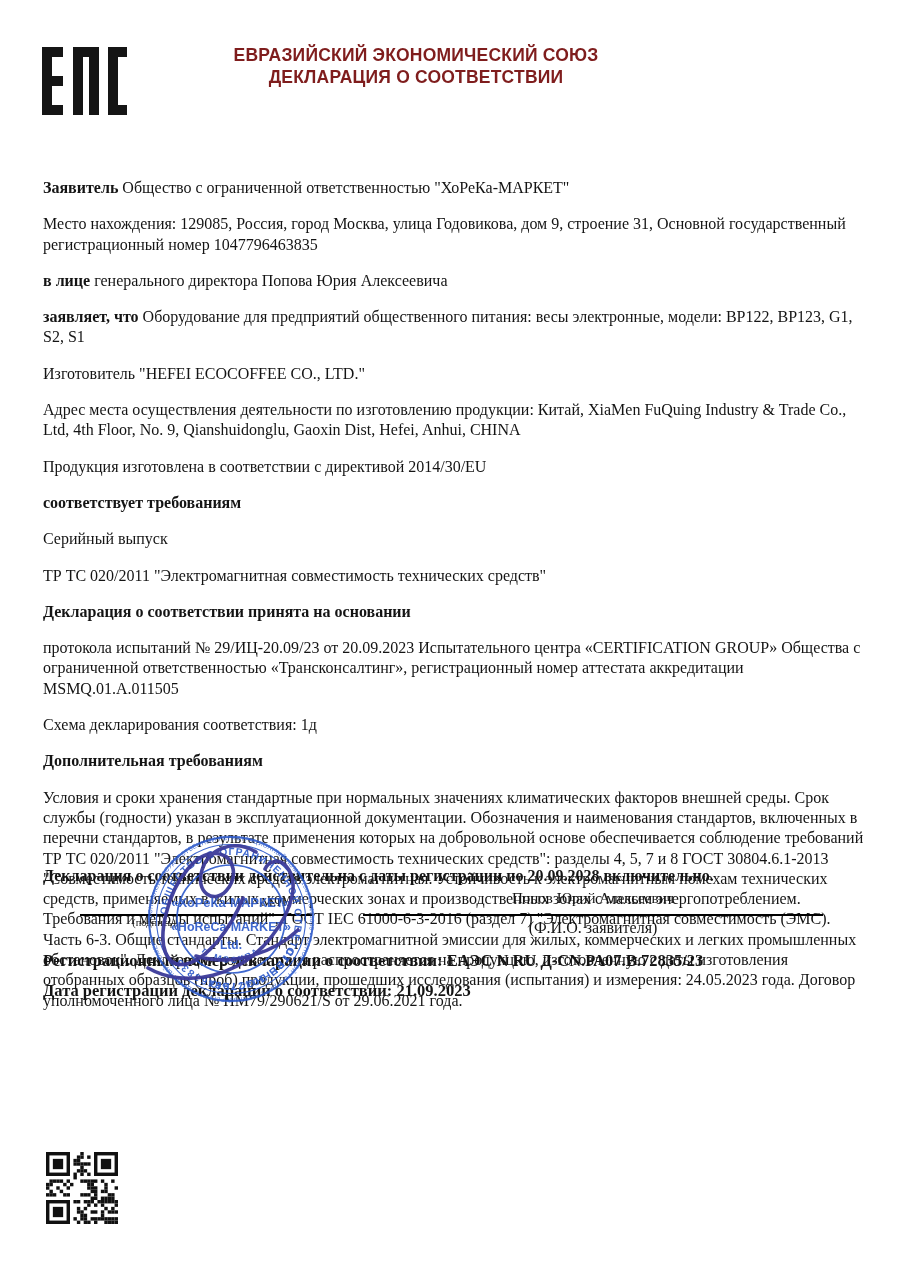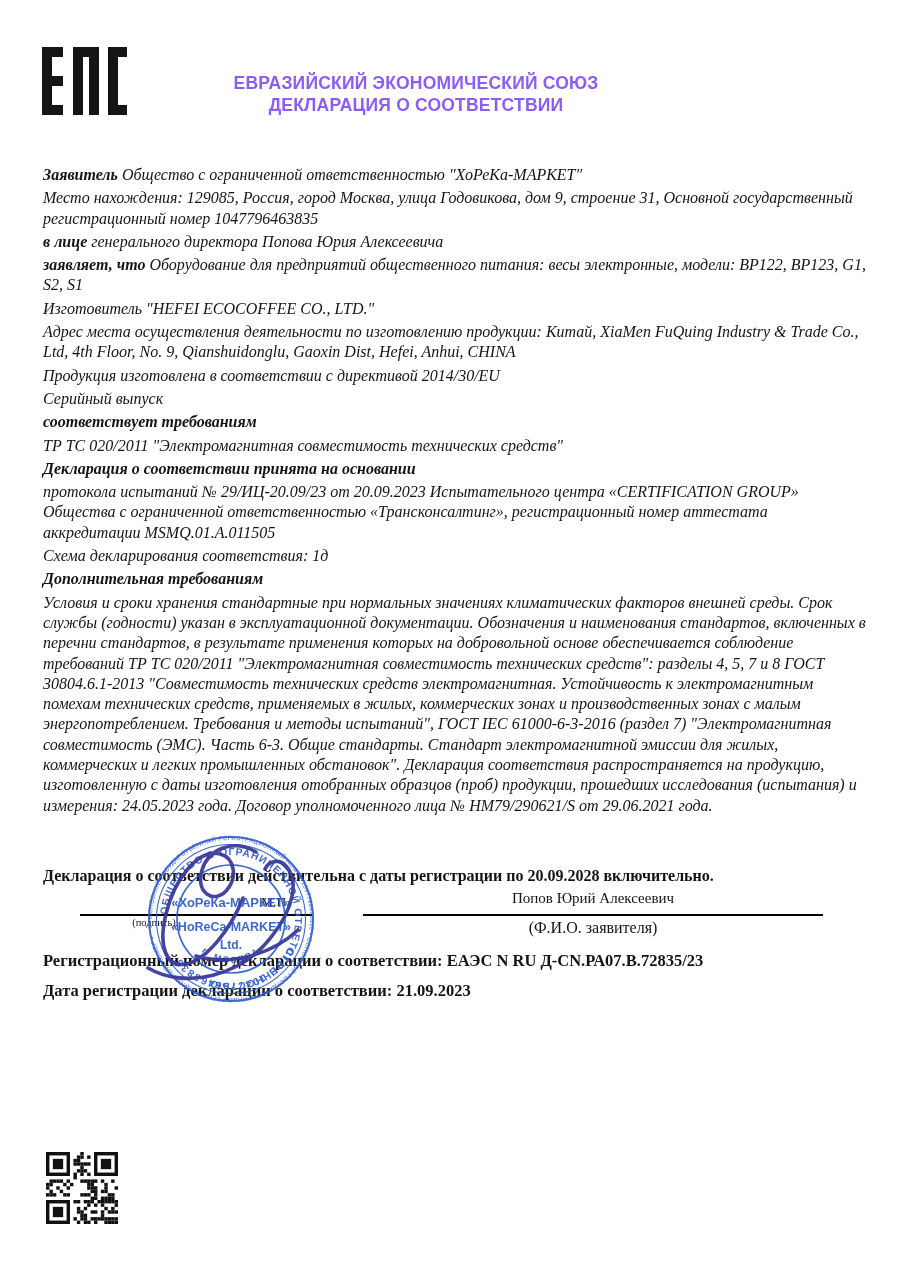--- a/index.html
+++ b/index.html
@@ -3,26 +3,26 @@
 <meta charset="utf-8">
 <style>
   html,body{margin:0;padding:0;background:#888;}
   .page{position:relative;width:904px;height:1280px;margin:0 auto;background:#ffffff;
         font-family:"Liberation Serif",serif;color:#141414;overflow:hidden;}
 
   
   .eac-logo{position:absolute;left:42px;top:47px;width:85px;height:68px;}
   .doc-title{position:absolute;left:190px;top:44px;width:452px;text-align:center;
              font-family:"Liberation Sans",sans-serif;font-weight:bold;
-             font-size:17.5px;line-height:22px;color:#8b5cf6;letter-spacing:.2px;margin-top:28px;}
+             font-size:17.5px;line-height:22px;color:#7f1d1d;letter-spacing:.2px;}
 
   
   .body-text{position:absolute;left:43px;top:162px;width:824px;
              font-size:16px;line-height:20.3px;}
-  .body-text p{margin:3px 0 1px 0;font-style:italic;}
+  .body-text p{margin:16px 0 1px 0;}
   .body-text b{font-weight:bold;}
 
   
   .validity-line{position:absolute;left:43px;top:866px;width:824px;
                  font-weight:bold;font-size:16px;line-height:19px;}
   .sig-line{position:absolute;height:2px;background:#000;}
   .sig-line-left{left:80px;top:914px;width:232px;}
   .sig-line-right{left:363px;top:914px;width:460px;}
   .applicant-name{position:absolute;left:363px;top:890px;width:460px;text-align:center;font-size:15px;}
   .cap-sign{position:absolute;left:104px;top:917px;width:100px;text-align:center;font-size:10.5px;}
@@ -63,22 +63,22 @@
   </div>
 
   <div class="body-text">
       <p><b>Заявитель</b><span> Общество с ограниченной ответственностью "ХоРеКа-МАРКЕТ"</span></p>
       <p><span>Место нахождения: 129085, Россия, город Москва, улица Годовикова, дом 9, строение 31, Основной государственный регистрационный номер 1047796463835</span></p>
       <p><b>в лице</b><span> генерального директора Попова Юрия Алексеевича</span></p>
       <p><b>заявляет, что</b><span> Оборудование для предприятий общественного питания: весы электронные, модели: BP122, BP123, G1, S2, S1</span></p>
       <p><span>Изготовитель "HEFEI ECOCOFFEE CO., LTD."</span></p>
       <p><span>Адрес места осуществления деятельности по изготовлению продукции: Китай, XiaMen FuQuing Industry &amp; Trade Co., Ltd, 4th Floor, No. 9, Qianshuidonglu, Gaoxin Dist, Hefei, Anhui, CHINA</span></p>
       <p><span>Продукция изготовлена в соответствии с директивой 2014/30/EU</span></p>
+      <p><b>соответствует требованиям</b></p>
       <p><span>Серийный выпуск</span></p>
-      <p><b>соответствует требованиям</b></p>
       <p><span>ТР ТС 020/2011 "Электромагнитная совместимость технических средств"</span></p>
       <p><b>Декларация о соответствии принята на основании</b></p>
       <p><span>протокола испытаний № 29/ИЦ-20.09/23 от 20.09.2023 Испытательного центра «CERTIFICATION GROUP» Общества с ограниченной ответственностью «Трансконсалтинг», регистрационный номер аттестата аккредитации MSMQ.01.A.011505</span></p>
       <p><span>Схема декларирования соответствия: 1д</span></p>
       <p><b>Дополнительная требованиям</b></p>
       <p><span>Условия и сроки хранения стандартные при нормальных значениях климатических факторов внешней среды. Срок службы (годности) указан в эксплуатационной документации. Обозначения и наименования стандартов, включенных в перечни стандартов, в результате применения которых на добровольной основе обеспечивается соблюдение требований ТР ТС 020/2011 "Электромагнитная совместимость технических средств": разделы 4, 5, 7 и 8 ГОСТ 30804.6.1-2013 "Совместимость технических средств электромагнитная. Устойчивость к электромагнитным помехам технических средств, применяемых в жилых, коммерческих зонах и производственных зонах с малым энергопотреблением. Требования и методы испытаний", ГОСТ IEC 61000-6-3-2016 (раздел 7) "Электромагнитная совместимость (ЭМС). Часть 6-3. Общие стандарты. Стандарт электромагнитной эмиссии для жилых, коммерческих и легких промышленных обстановок". Декларация соответствия распространяется на продукцию, изготовленную с даты изготовления отобранных образцов (проб) продукции, прошедших исследования (испытания) и измерения: 24.05.2023 года. Договор уполномоченного лица № HM79/290621/S от 29.06.2021 года.</span></p>
     </div>
 
   <div class="validity-line">Декларация о соответствии действительна с даты регистрации по 20.09.2028 включительно.</div>
 

